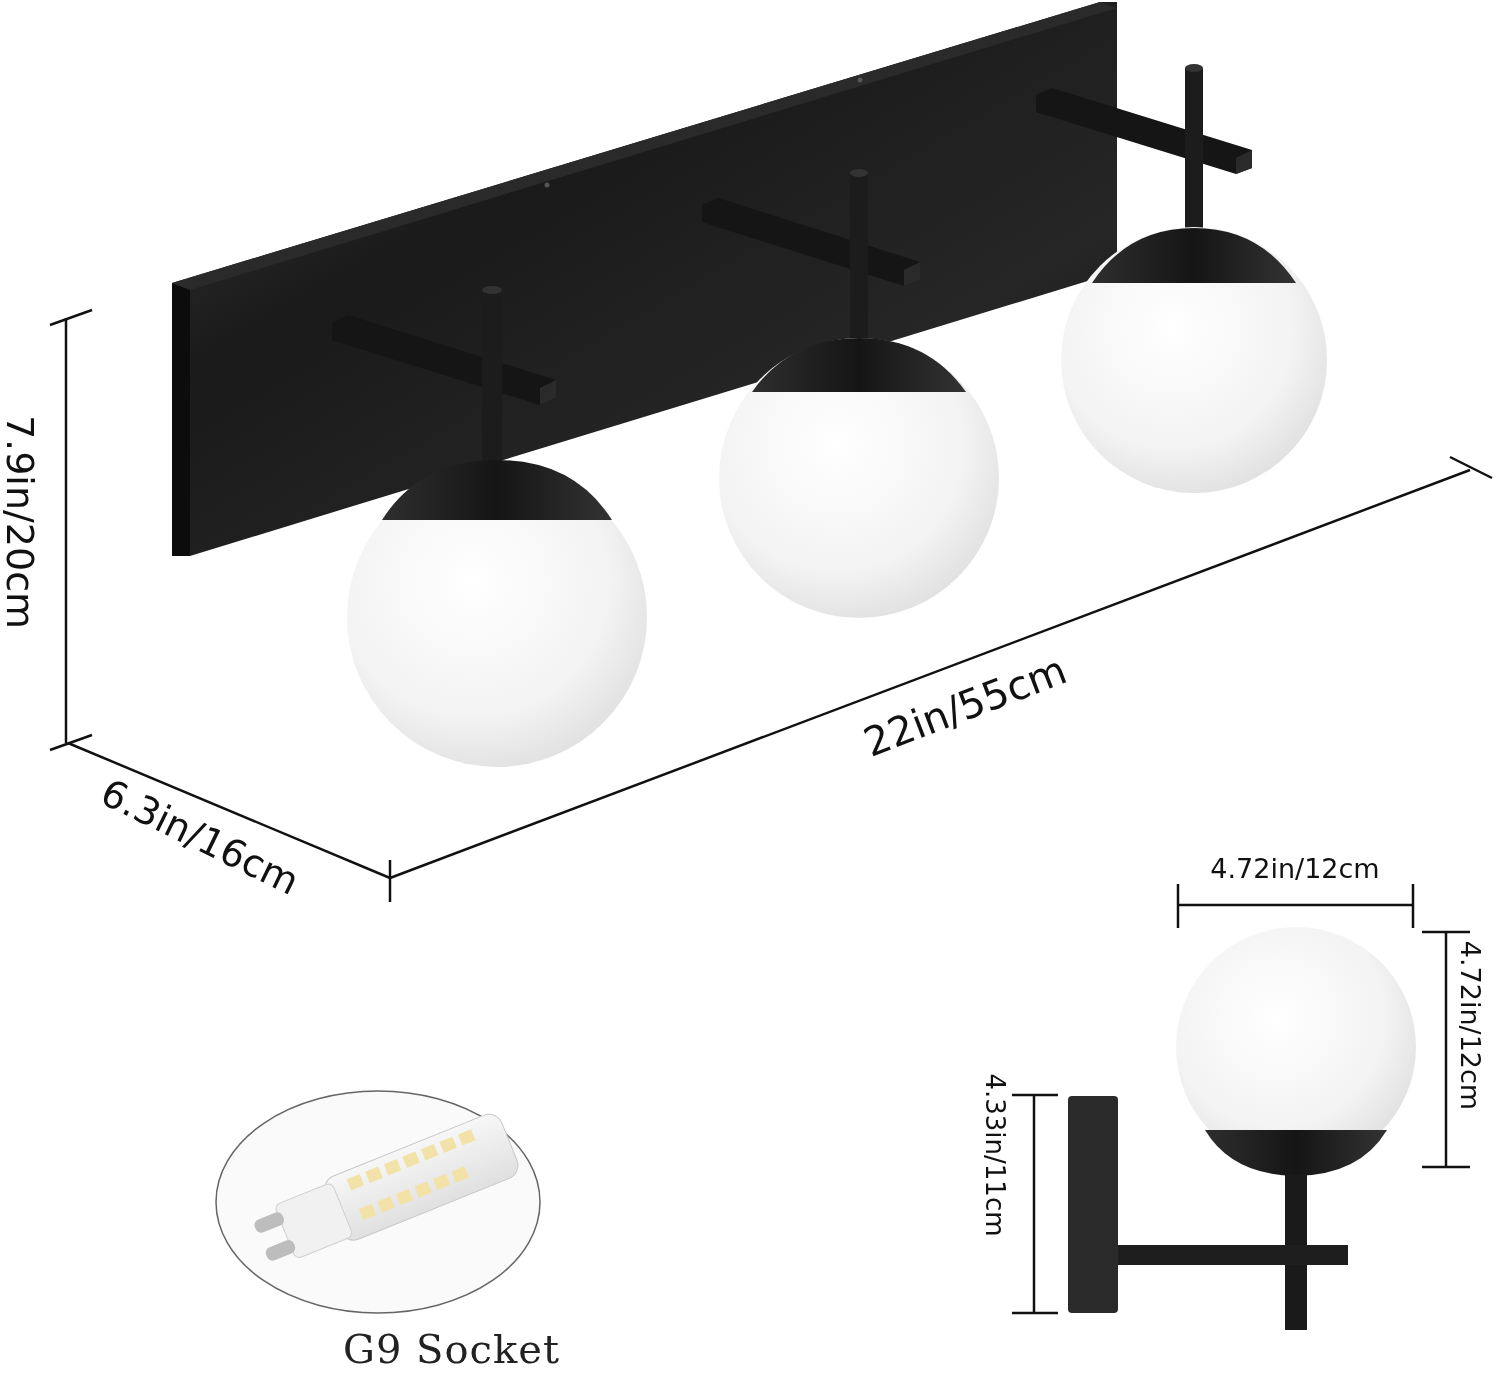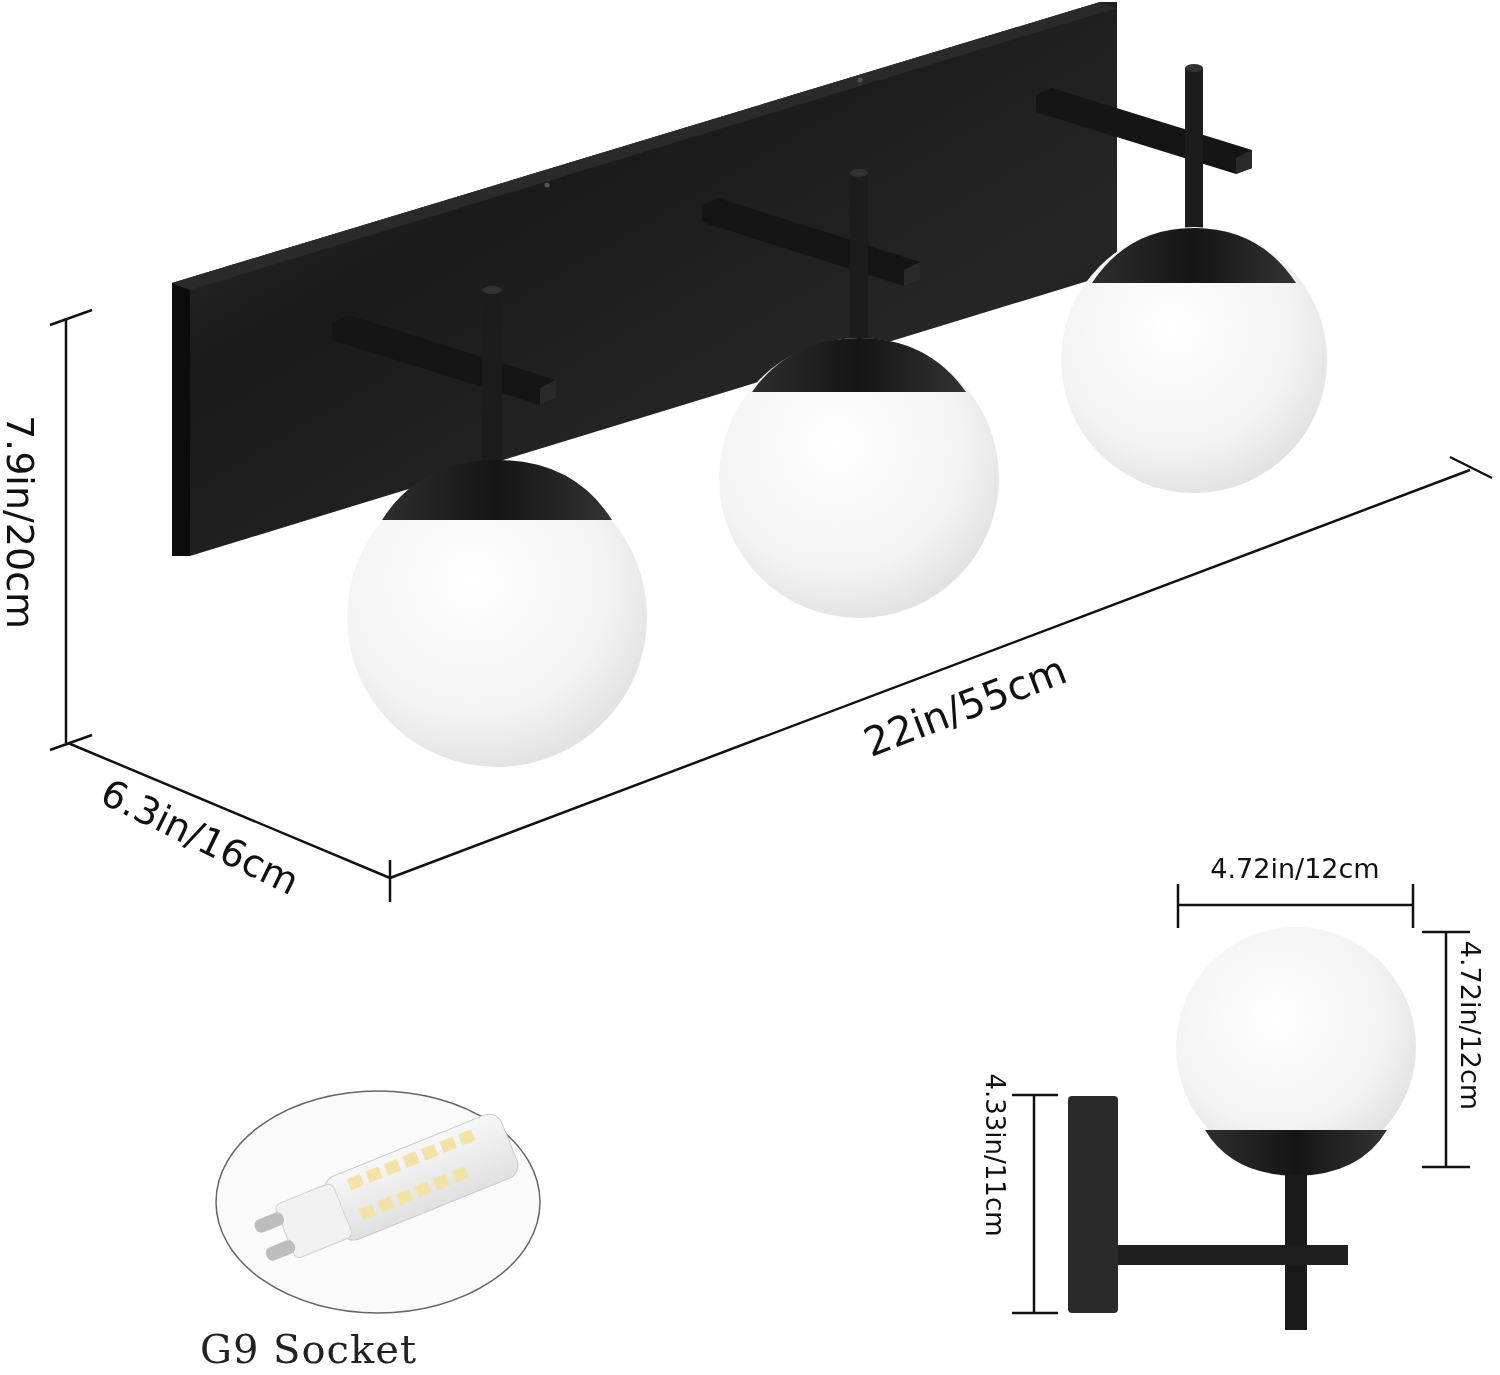--- a/index.html
+++ b/index.html
@@ -5,21 +5,21 @@
   html, body { margin:0; padding:0; background:#ffffff; }
   body { width:1500px; height:1375px; position:relative; overflow:hidden; font-family:"DejaVu Sans", sans-serif; }
   #stage { position:absolute; left:0; top:0; width:1500px; height:1375px; }
   .dim-label { position:absolute; color:#111; white-space:nowrap; font-family:"DejaVu Sans", sans-serif; transform-origin:center center; }
   #lbl-height { left:-110px; top:500px; width:260px; text-align:center; font-size:38px; transform:rotate(90deg); }
   #lbl-depth { left:60px; top:815px; width:280px; text-align:center; font-size:38px; transform:rotate(26deg); }
   #lbl-width { left:815px; top:683px; width:300px; text-align:center; font-size:40px; transform:rotate(-21deg); }
   #lbl-globe-w { left:1180px; top:853px; width:230px; text-align:center; font-size:27px; }
   #lbl-globe-h { left:1370px; top:1010px; width:200px; text-align:center; font-size:27px; transform:rotate(90deg); }
   #lbl-plate-h { left:900px; top:1140px; width:190px; text-align:center; font-size:26px; transform:rotate(90deg); }
-  #lbl-socket { left:200px; top:1326px; width:360px; text-align:left; font-size:40px; font-family:"DejaVu Serif", serif; color:#222; letter-spacing:1px; }
+  #lbl-socket { left:200px; top:1326px; width:360px; text-align:right; font-size:40px; font-family:"DejaVu Serif", serif; color:#222; letter-spacing:1px; }
 </style>
 </head>
 <body>
 
 <div id="stage">
   <svg width="1500" height="1375" viewBox="0 0 1500 1375" xmlns="http://www.w3.org/2000/svg">
     <defs>
       <linearGradient id="plateGrad" x1="0" y1="0" x2="1" y2="1">
         <stop offset="0" stop-color="#3a3a3a"></stop>
         <stop offset="0.35" stop-color="#1a1a1a"></stop>

